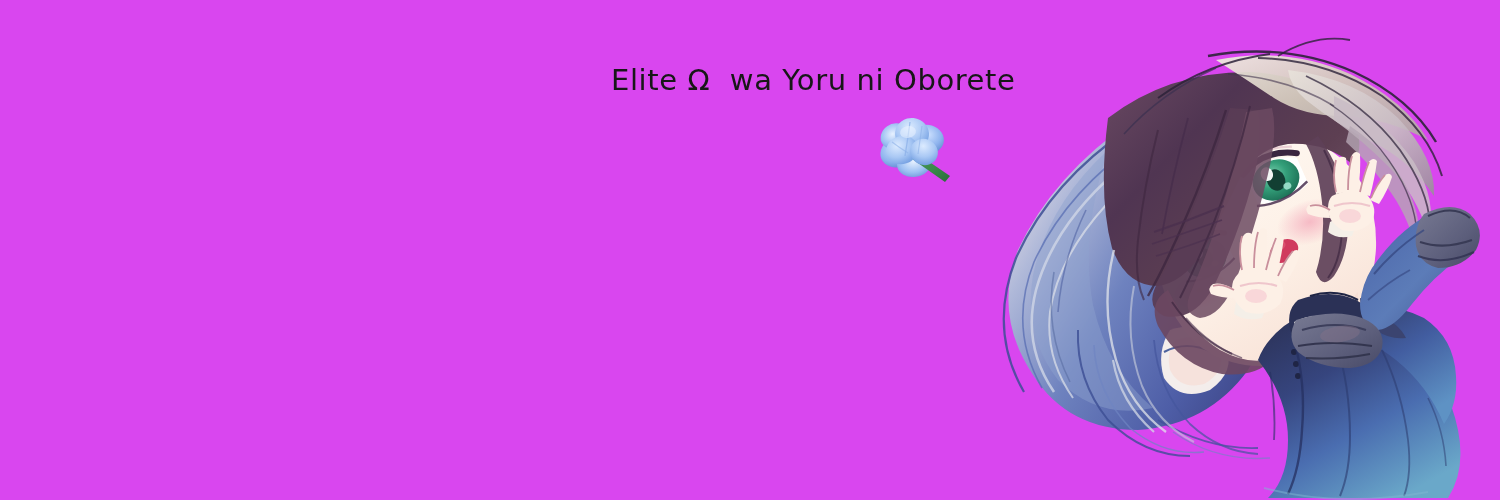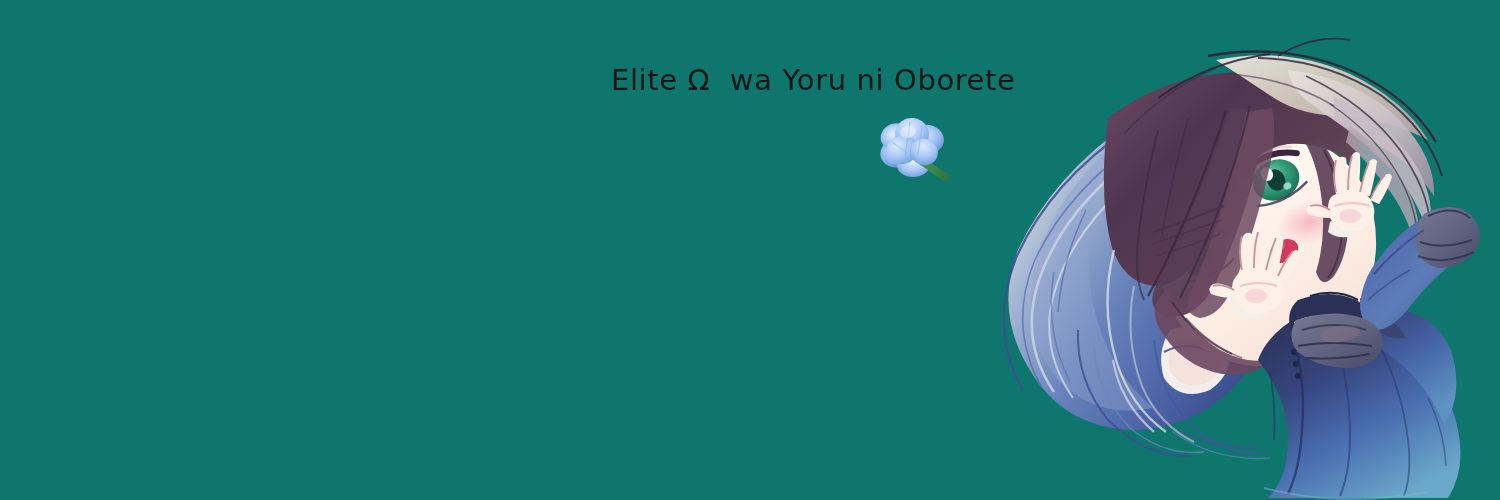--- a/index.html
+++ b/index.html
@@ -43,21 +43,21 @@
     left: 958px;
     top: 0px;
     width: 545px;
     height: 500px;
   }
   .art-svg { display: block; }
 </style>
 </head>
 <body>
 
-<div id="banner" style="background: #0f766e;">
+<div id="banner" style="background: #d946ef;">
 
   <div id="title-text" style="color: rgb(23, 23, 23); font-size: 29px;">Elite Ω  wa Yoru ni Oborete</div>
 
   <div id="flower-emoji">
     <svg class="art-svg" viewBox="0 0 86 78" width="86" height="78" xmlns="http://www.w3.org/2000/svg">
       <defs>
         <radialGradient id="petalA" cx="40%" cy="30%" r="75%">
           <stop offset="0%" stop-color="#dcebff"></stop>
           <stop offset="55%" stop-color="#a9c8f4"></stop>
           <stop offset="100%" stop-color="#6f9ce0"></stop>

